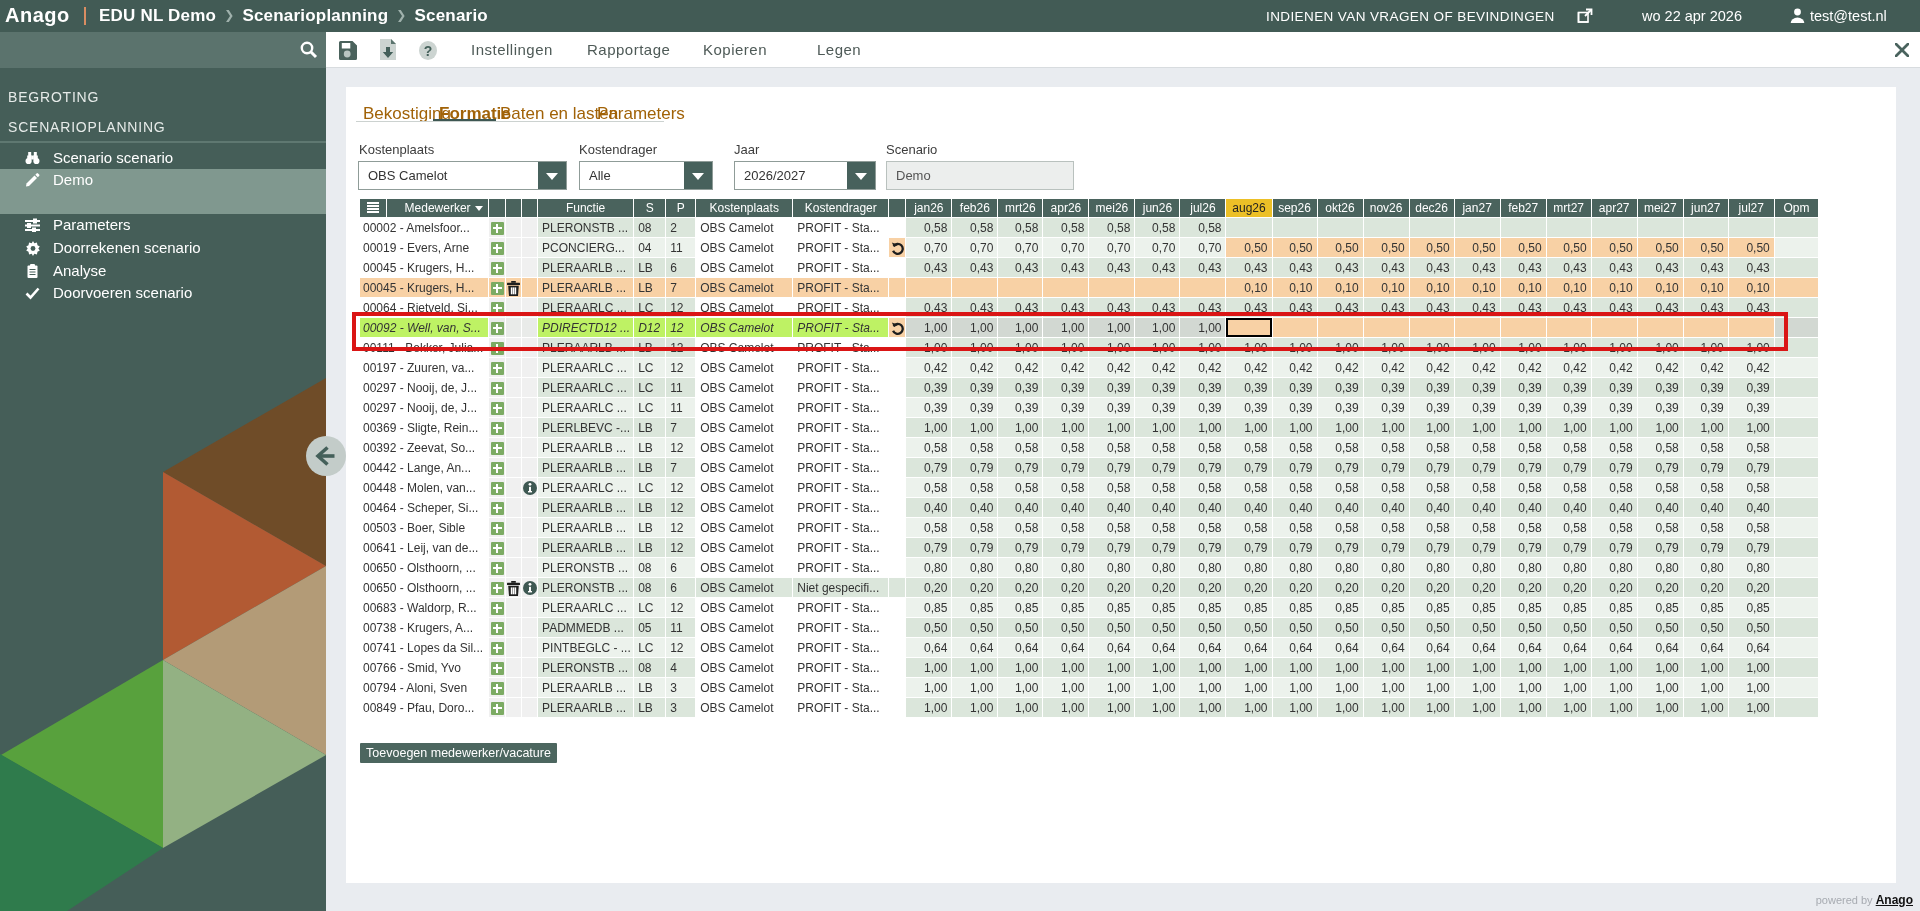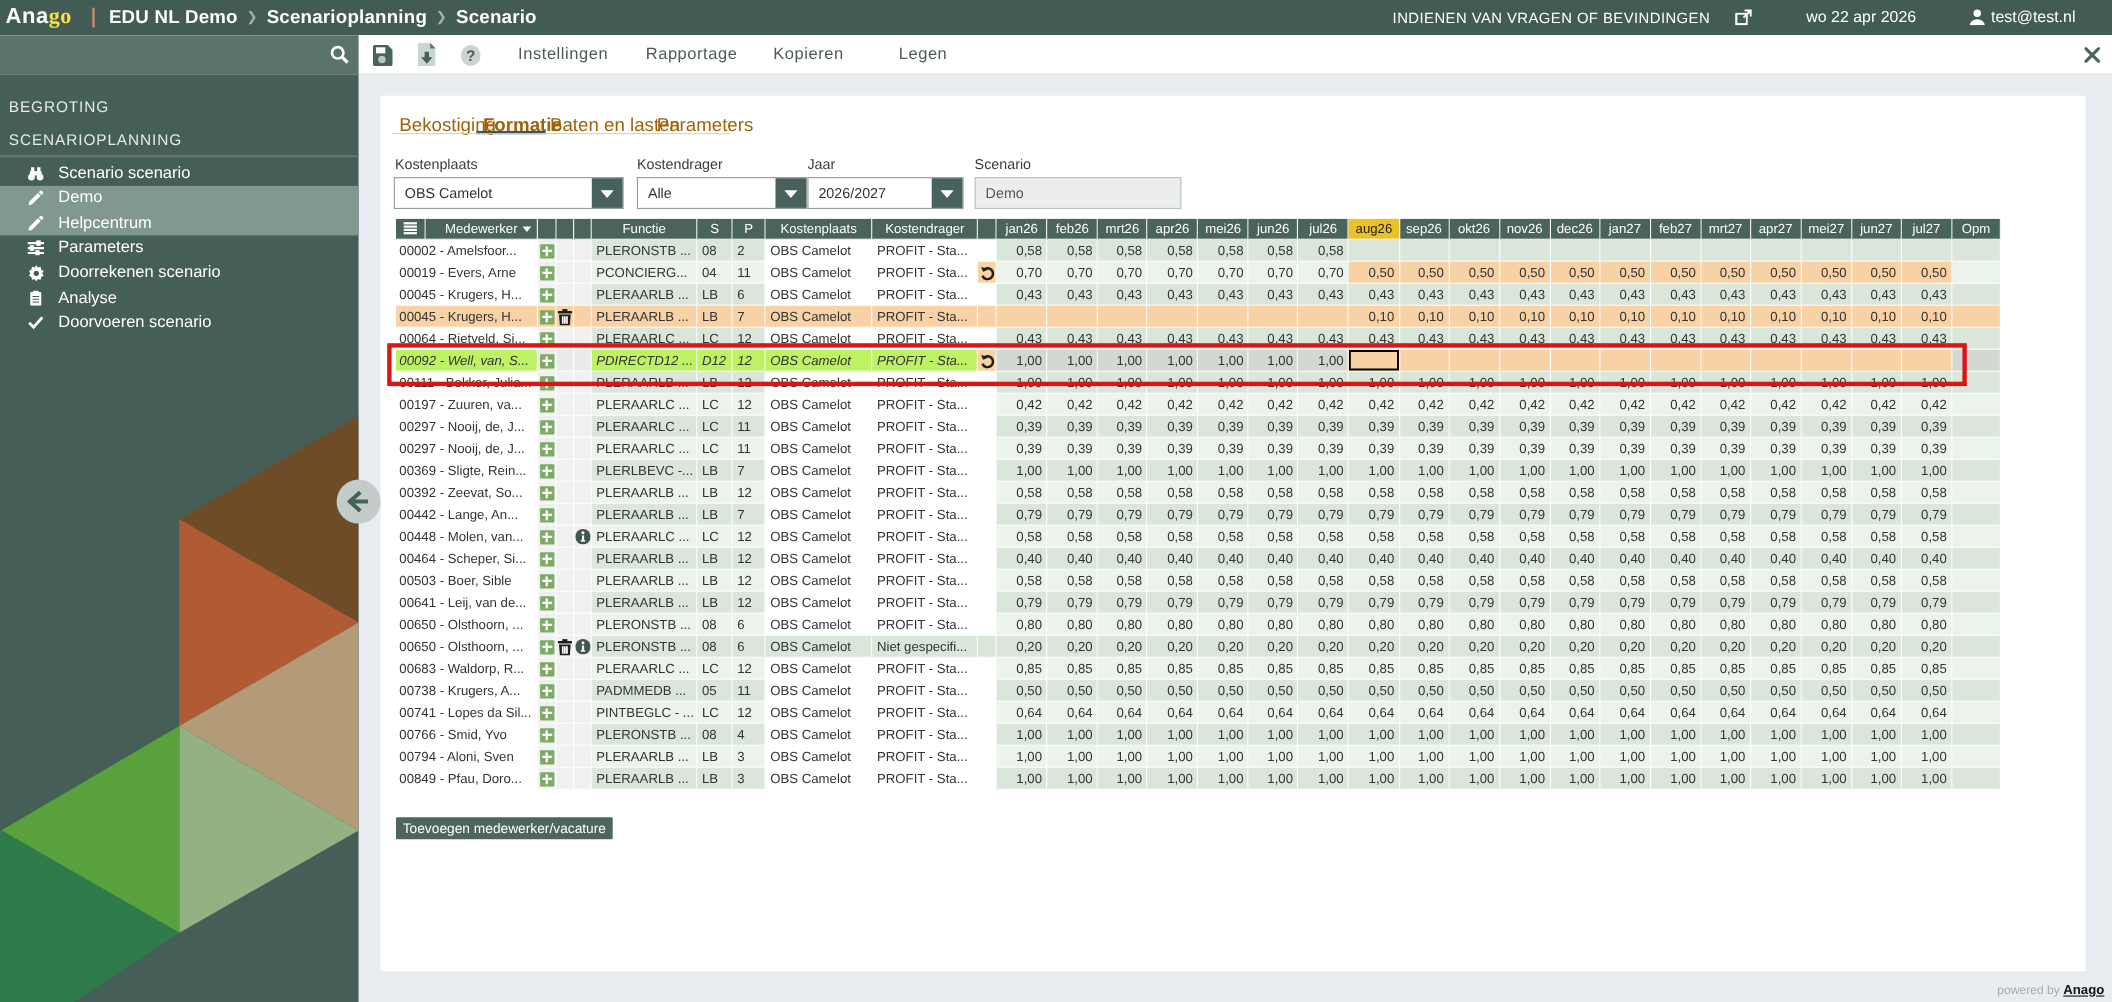--- a/index.html
+++ b/index.html
@@ -1,17 +1,17 @@
 <!DOCTYPE html>
 <html><head><meta charset="utf-8"><title>Scenario</title><style>
 *{margin:0;padding:0;box-sizing:border-box;}
 html,body{width:1920px;height:911px;overflow:hidden;font-family:"Liberation Sans",sans-serif;background:#fff;}
 #topbar{position:absolute;left:0;top:0;width:1920px;height:32px;background:#425b55;}
 .logo{position:absolute;left:5px;top:4px;font-size:20px;font-weight:bold;color:#fff;letter-spacing:.5px;}
-.logo .go{color:#fde047;font-family:Liberation Serif, serif;}
+.logo .go{color:#ffffff;}
 .logosep{position:absolute;left:84px;top:7px;width:2px;height:18px;background:#d98d62;}
 .crumb{position:absolute;left:99px;top:6px;font-size:17px;font-weight:bold;color:#fff;letter-spacing:.2px;}
 .crumb .gt{color:#9fb1ac;font-weight:normal;font-size:12px;padding:0 8px;position:relative;top:-2px;}
 .tb-ind{position:absolute;left:1266px;top:9px;font-size:13.5px;color:#fff;letter-spacing:.4px;}
 .tb-date{position:absolute;left:1642px;top:8px;font-size:14.5px;color:#fff;}
 .tb-user{position:absolute;left:1810px;top:8px;font-size:14.5px;color:#fff;}
 #toolbar{position:absolute;left:0;top:32px;width:1920px;height:36px;background:#fff;border-bottom:1px solid #d8dcdf;}
 #searchbar{position:absolute;left:0;top:32px;width:326px;height:36px;background:#5b736d;}
 .tmenu{position:absolute;top:41px;font-size:15px;color:#4e5a57;letter-spacing:.5px;}
 #closex{position:absolute;left:1895px;top:43px;}
@@ -136,27 +136,20 @@
       </svg>
       <span class="mtx">Scenario scenario</span>
     </div>
     <div class="mitem" style="top:101.2px">
       <svg width="15" height="14" viewBox="0 0 15 14" style="">
         <path fill="#fff" d="M1.5 10.5 L9.5 2.5 L12 5 L4 13 L1 13.5 Z"></path>
         <path fill="#fff" d="M10.3 1.7 L11.6.4a1 1 0 0 1 1.4 0l1.1 1.1a1 1 0 0 1 0 1.4l-1.3 1.3Z"></path>
       </svg>
       <span class="mtx">Demo</span>
     </div>
-    <div class="mitem" style="top:123.8px">
-      <svg width="15" height="14" viewBox="0 0 15 14" style="">
-        <path fill="#fff" d="M1.5 10.5 L9.5 2.5 L12 5 L4 13 L1 13.5 Z"></path>
-        <path fill="#fff" d="M10.3 1.7 L11.6.4a1 1 0 0 1 1.4 0l1.1 1.1a1 1 0 0 1 0 1.4l-1.3 1.3Z"></path>
-      </svg>
-      <span class="mtx">Helpcentrum</span>
-    </div>
     <div class="mitem" style="top:146.4px">
       <svg width="15" height="14" viewBox="0 0 15 14" style="">
         <g stroke="#fff" stroke-width="2">
           <line x1="0" y1="3" x2="15" y2="3"></line>
           <line x1="0" y1="7.5" x2="15" y2="7.5"></line>
           <line x1="0" y1="12" x2="15" y2="12"></line>
         </g>
         <g fill="#fff">
           <rect x="8" y="0.5" width="4" height="5"></rect>
           <rect x="2" y="5" width="4" height="5"></rect>
@@ -204,21 +197,21 @@
 <div class="tabu"></div>
 <div class="tabline"></div>
 <div class="flabel" style="left:359px">Kostenplaats</div>
 <div class="flabel" style="left:579px">Kostendrager</div>
 <div class="flabel" style="left:734px">Jaar</div>
 <div class="flabel" style="left:886px">Scenario</div>
 <div class="fsel" style="left:358px;width:209px">
     <span class="val">OBS Camelot</span>
     <span class="btn"></span>
   </div>
-<div class="fsel" style="left:579px;width:155px">
+<div class="fsel" style="left:579px;width:134px">
     <span class="val">Alle</span>
     <span class="btn"></span>
   </div>
 <div class="fsel" style="left:734px;width:142px">
     <span class="val">2026/2027</span>
     <span class="btn"></span>
   </div>
 <div class="fdis" style="left:886px;width:188px">
     <span class="val">Demo</span>
   </div>

